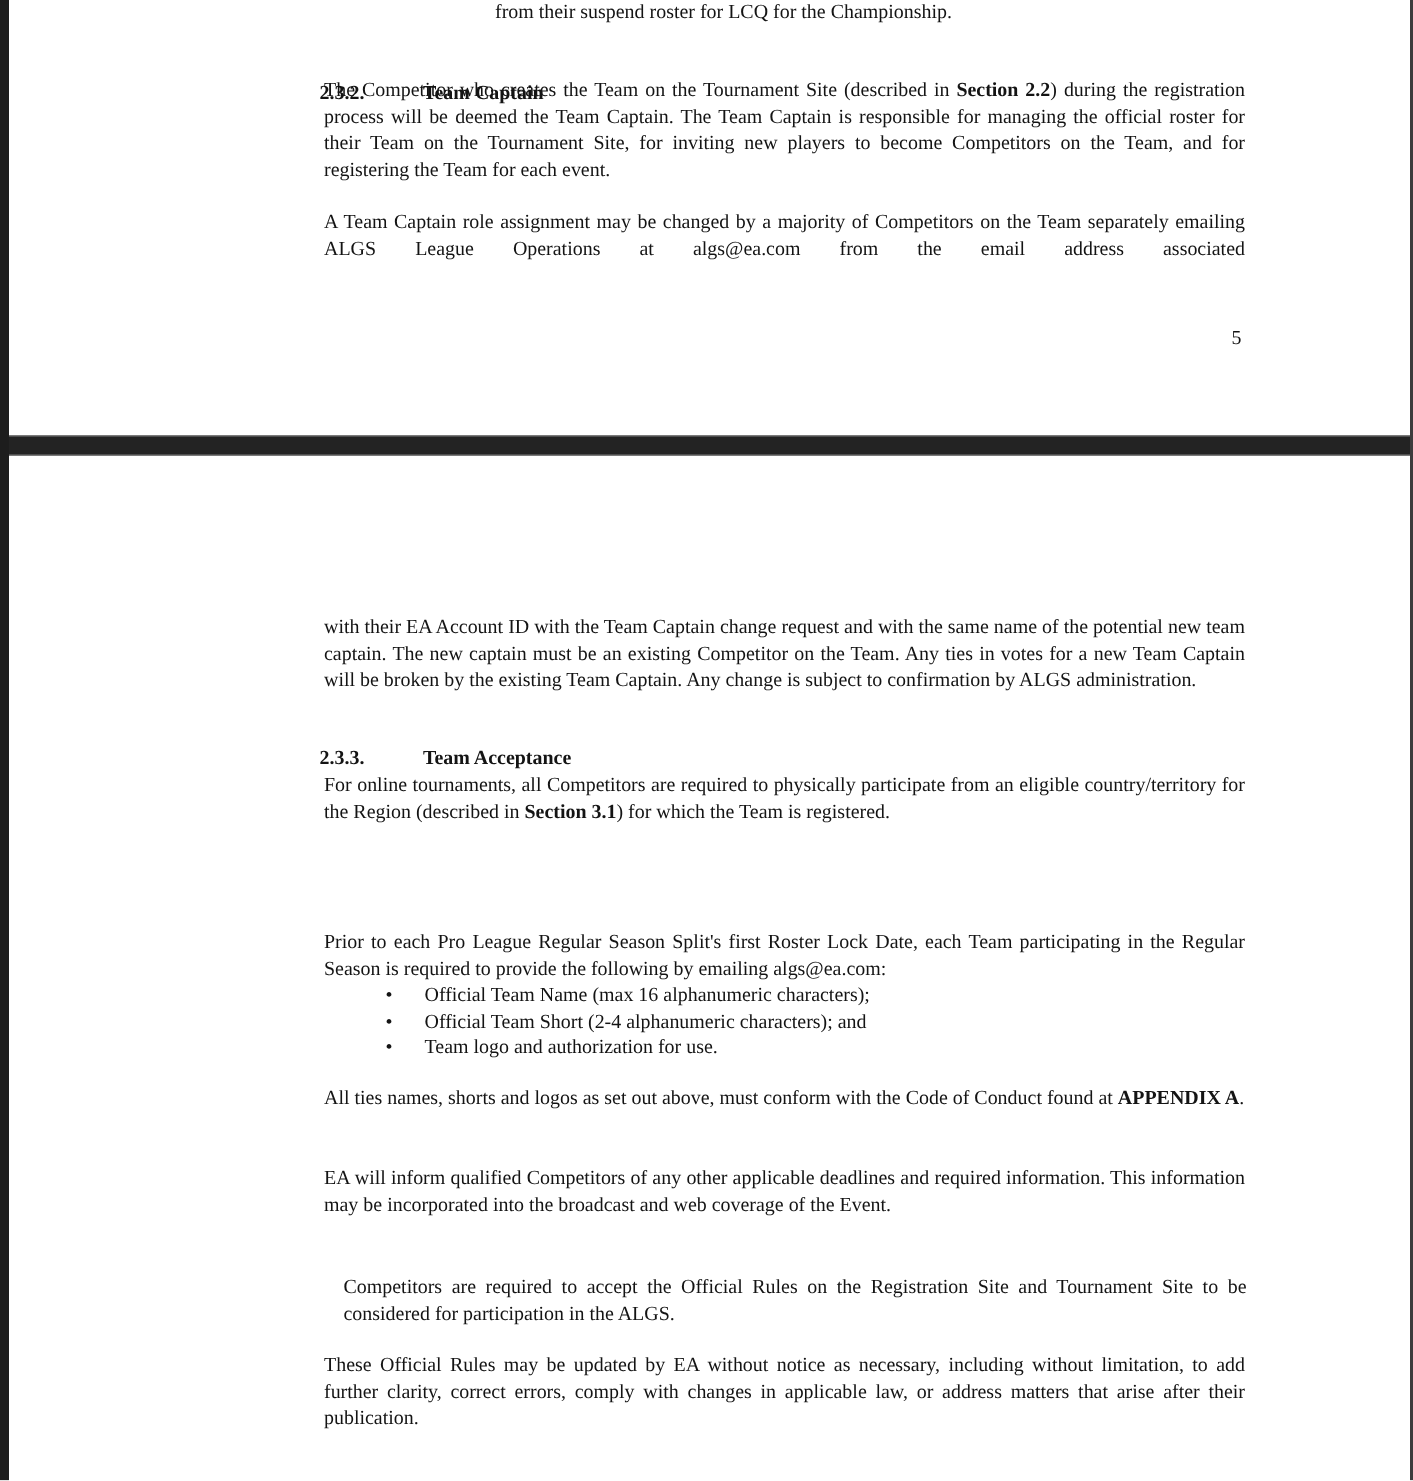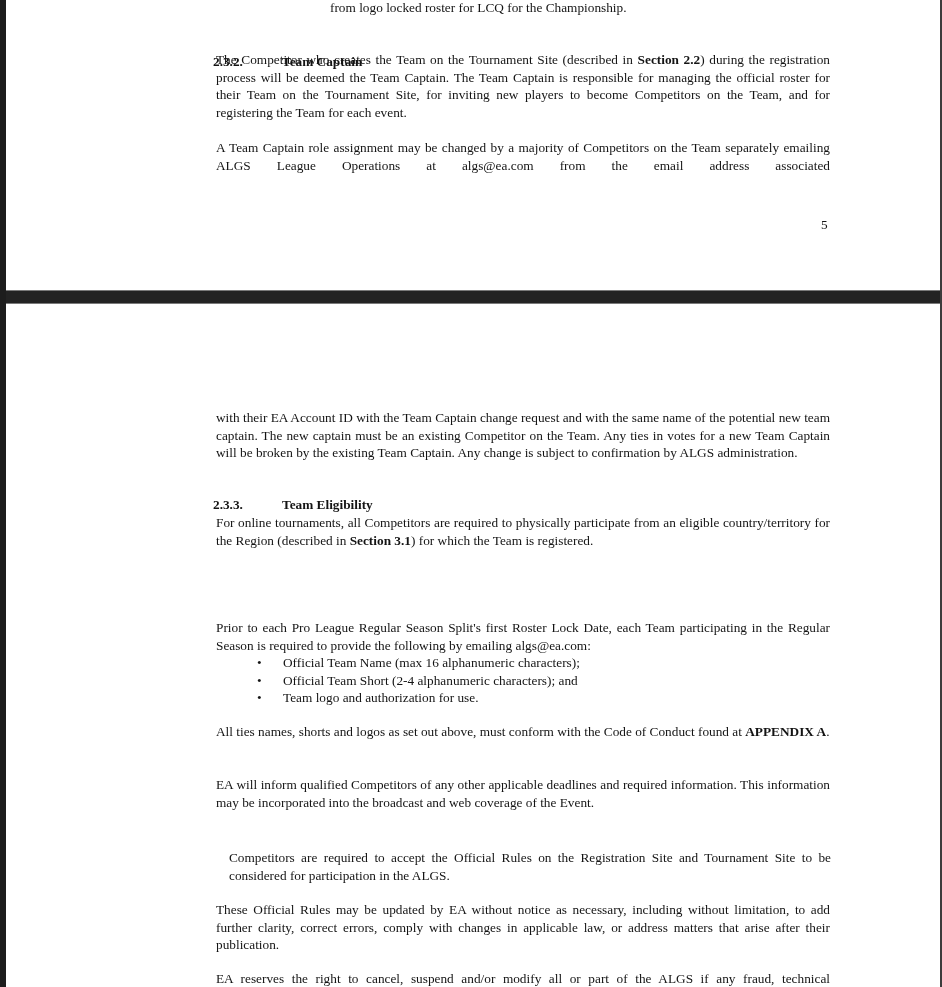--- a/index.html
+++ b/index.html
@@ -48,40 +48,40 @@
 
   .bullet-row { position:relative; padding-left:67px; height:17.5px; text-align:left; }
   .bullet-marker { position:absolute; left:41px; top:0; }
 </style>
 </head>
 <body>
 
 <div class="viewer">
 
   <div class="page page1">
-    <div class="block p1-cont">from logo locked roster for LCQ for the Championship.</div>
+    <div class="block p1-cont">from their suspend roster for LCQ for the Championship.</div>
 
     <div class="block heading h232 p1-h">
       <span class="hnum">2.3.2.</span><span>Team Captain</span>
     </div>
 
     <div class="block para p1-para1"><span>The Competitor who creates the Team on the Tournament Site (described in </span><span style="font-weight: 700;">Section 2.2</span><span>) during the registration process will be deemed the Team Captain. The Team Captain is responsible for managing the official roster for their Team on the Tournament Site, for inviting new players to become Competitors on the Team, and for registering the Team for each event.</span></div>
 
     <div class="block para justify-all p1-para2">A Team Captain role assignment may be changed by a majority of Competitors on the Team separately emailing ALGS League Operations at algs@ea.com from the email address associated</div>
 
     <div class="block p1-pagenum">5</div>
   </div>
 
   <div class="separator"></div>
 
   <div class="page page2">
     <div class="block para p2-cont">with their EA Account ID with the Team Captain change request and with the same name of the potential new team captain. The new captain must be an existing Competitor on the Team. Any ties in votes for a new Team Captain will be broken by the existing Team Captain. Any change is subject to confirmation by ALGS administration.</div>
 
     <div class="block heading h233 p2-h233">
-      <span class="hnum">2.3.3.</span><span>Team Eligibility</span>
+      <span class="hnum">2.3.3.</span><span>Team Acceptance</span>
     </div>
 
     <div class="block para p2-online"><span>For online tournaments, all Competitors are required to physically participate from an eligible country/territory for the Region (described in </span><span style="font-weight: 700;">Section 3.1</span><span>) for which the Team is registered.</span></div>
 
 
     <div class="block para p2-roster">Prior to each Pro League Regular Season Split's first Roster Lock Date, each Team participating in the Regular Season is required to provide the following by emailing algs@ea.com:</div>
 
     <div class="block p2-bullets">
       <div class="bullet-row">
         <span class="bullet-marker">•</span><span>Official Team Name (max 16 alphanumeric characters);</span>
@@ -96,18 +96,17 @@
 
     <div class="block para p2-names"><span>All ties names, shorts and logos as set out above, must conform with the Code of Conduct found at </span><span style="font-weight: 700;">APPENDIX A</span><span>.</span></div>
 
     <div class="block para p2-inform">EA will inform qualified Competitors of any other applicable deadlines and required information. This information may be incorporated into the broadcast and web coverage of the Event.</div>
 
 
     <div class="block para p2-accept">Competitors are required to accept the Official Rules on the Registration Site and Tournament Site to be considered for participation in the ALGS.</div>
 
     <div class="block para p2-updates">These Official Rules may be updated by EA without notice as necessary, including without limitation, to add further clarity, correct errors, comply with changes in applicable law, or address matters that arise after their publication.</div>
 
-    <div class="block para justify-all p2-reserves">EA reserves the right to cancel, suspend and/or modify all or part of the ALGS if any fraud, technical</div>
   </div>
 
   <div class="edge-left"></div>
   <div class="edge-right"></div>
 </div>
 
 </body></html>

